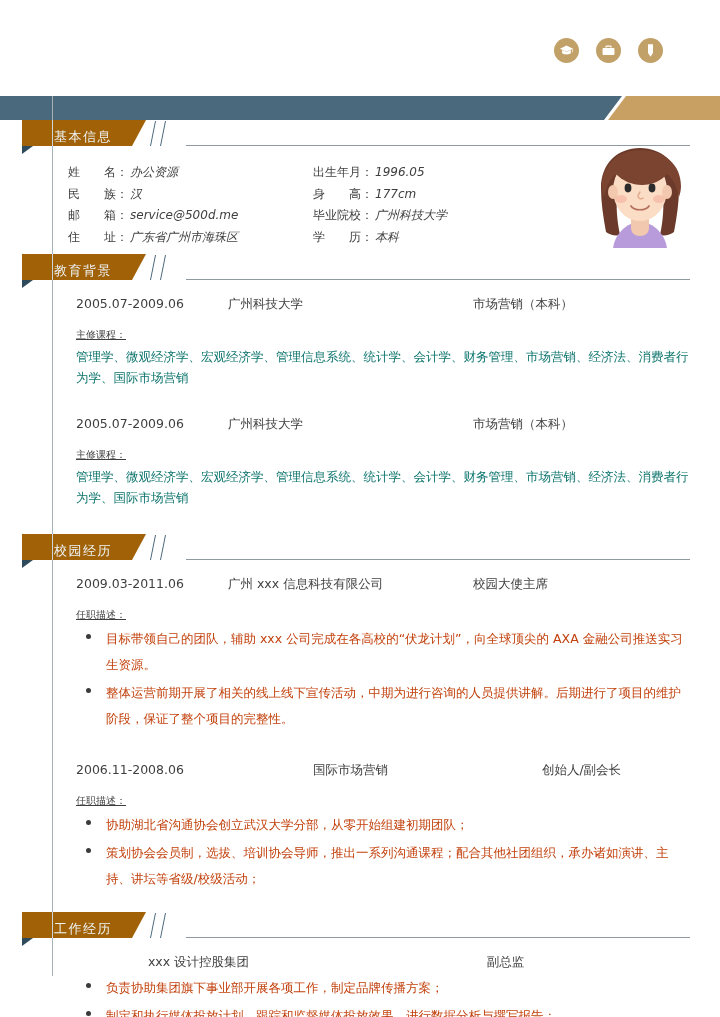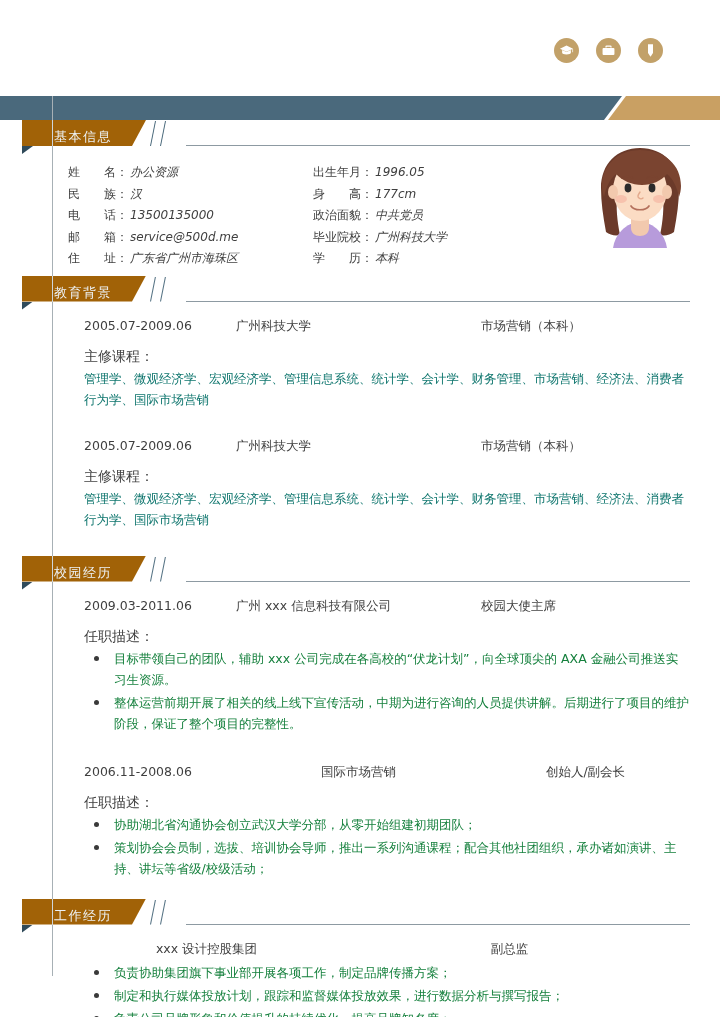--- a/index.html
+++ b/index.html
@@ -76,32 +76,32 @@
   .basic{position:relative;padding:12px 0 6px 0;}
   .basic-grid{position:relative;margin-left:68px;}
   .binfo-row{display:flex;font-size:12px;line-height:21.5px;color:#3f3f3f;}
   .bcol{width:245px;display:flex;}
   .blabel{width:62px;display:inline-block;letter-spacing:0;white-space:nowrap;}
   .bval{white-space:nowrap;font-style:italic;}
 
   .avatar{position:absolute;right:10px;top:-14px;width:140px;height:110px;}
 
   
-  .entries{padding:0 0 0 16px;}
+  .entries{padding:0 0 0 8px;}
   .entry{margin:0 0 0 0;padding:10px 30px 4px 68px;}
   .entry-top{display:flex;font-size:12.5px;color:#3f3f3f;line-height:20px;margin-bottom:3px;}
   .e-date{width:152px;flex:none;}
   .e-org{width:245px;flex:none;}
   .e-role{flex:1;}
-  .sub-label{font-size:14px;color:#3f3f3f;line-height:21px;margin:10px 0 1px 0;}
+  .sub-label{font-size:10px;color:#3f3f3f;line-height:21px;margin:10px 0 1px 0;text-decoration:underline;}
   .para{font-size:12.5px;color:#0f766e;line-height:21px;}
   .bullets{list-style:none;margin:0;padding:0;}
   .bullets li{
-    position:relative;padding-left:30px;font-size:12.5px;color:#15803d;
-    line-height:21px;margin-bottom:2px;
+    position:relative;padding-left:30px;font-size:12.5px;color:#c2410c;
+    line-height:26px;margin-bottom:2px;
   }
   .bullets li::before{
     content:"";position:absolute;left:10px;top:8px;width:5px;height:5px;
     border-radius:50%;background:#3a3a3a;
   }
   .gap{height:12px;}
 </style>
 </head>
 <body>
 
@@ -167,30 +167,20 @@
             <span class="blabel">民　　族：</span>
             <span class="bval">汉</span>
           </div>
           <div class="bcol">
             <span class="blabel">身　　高：</span>
             <span class="bval">177cm</span>
           </div>
         </div>
         <div class="binfo-row">
           <div class="bcol">
-            <span class="blabel">电　　话：</span>
-            <span class="bval">13500135000</span>
-          </div>
-          <div class="bcol">
-            <span class="blabel">政治面貌：</span>
-            <span class="bval">中共党员</span>
-          </div>
-        </div>
-        <div class="binfo-row">
-          <div class="bcol">
             <span class="blabel">邮　　箱：</span>
             <span class="bval">service@500d.me</span>
           </div>
           <div class="bcol">
             <span class="blabel">毕业院校：</span>
             <span class="bval">广州科技大学</span>
           </div>
         </div>
         <div class="binfo-row">
           <div class="bcol">

